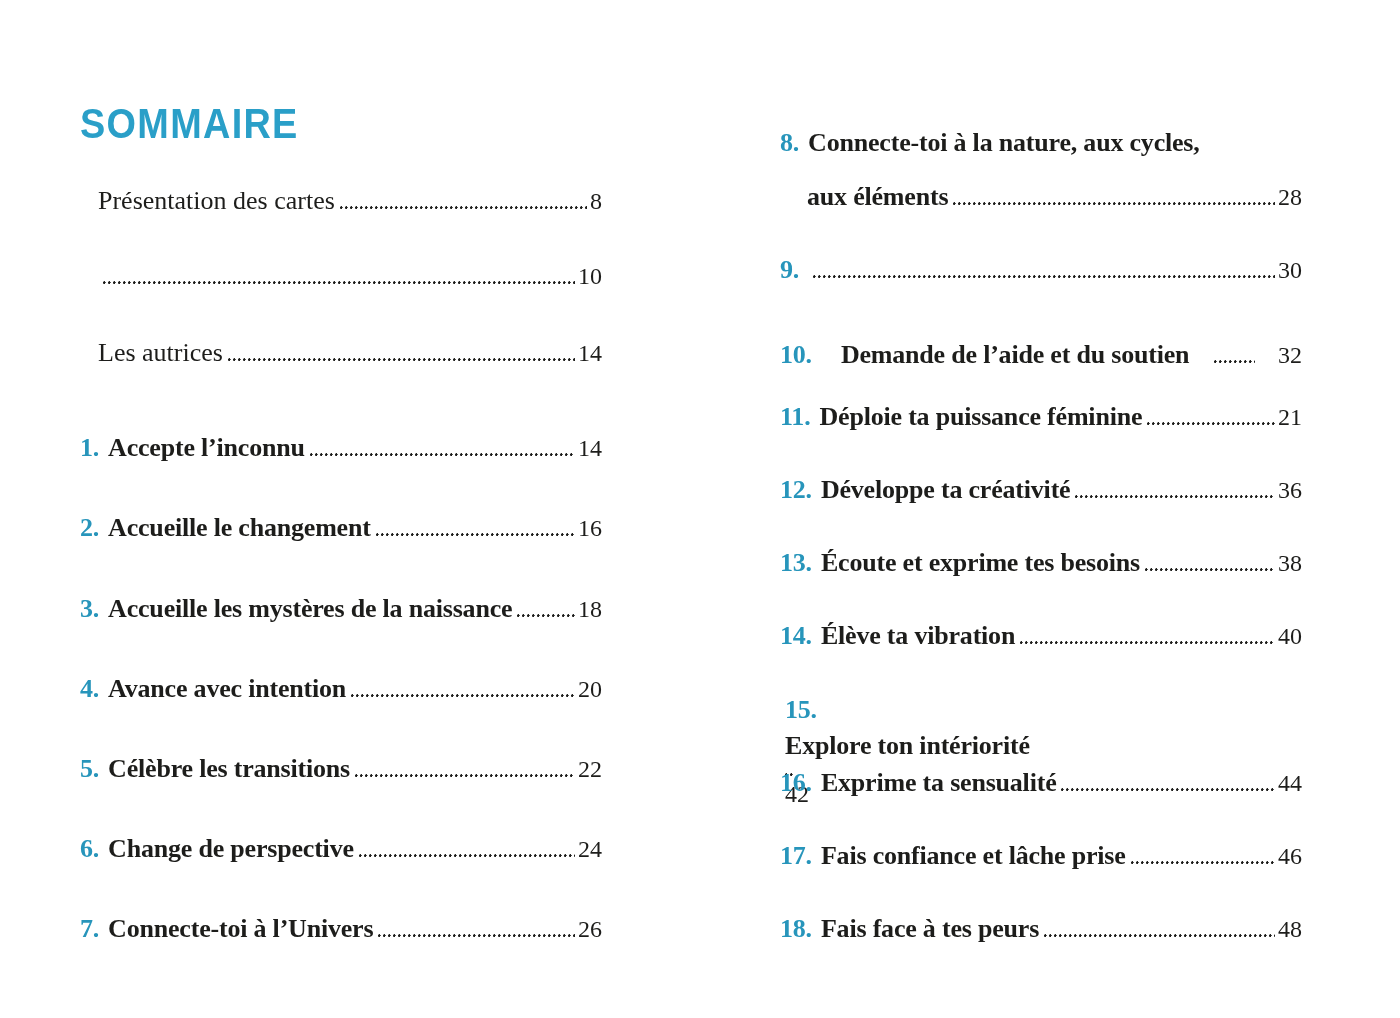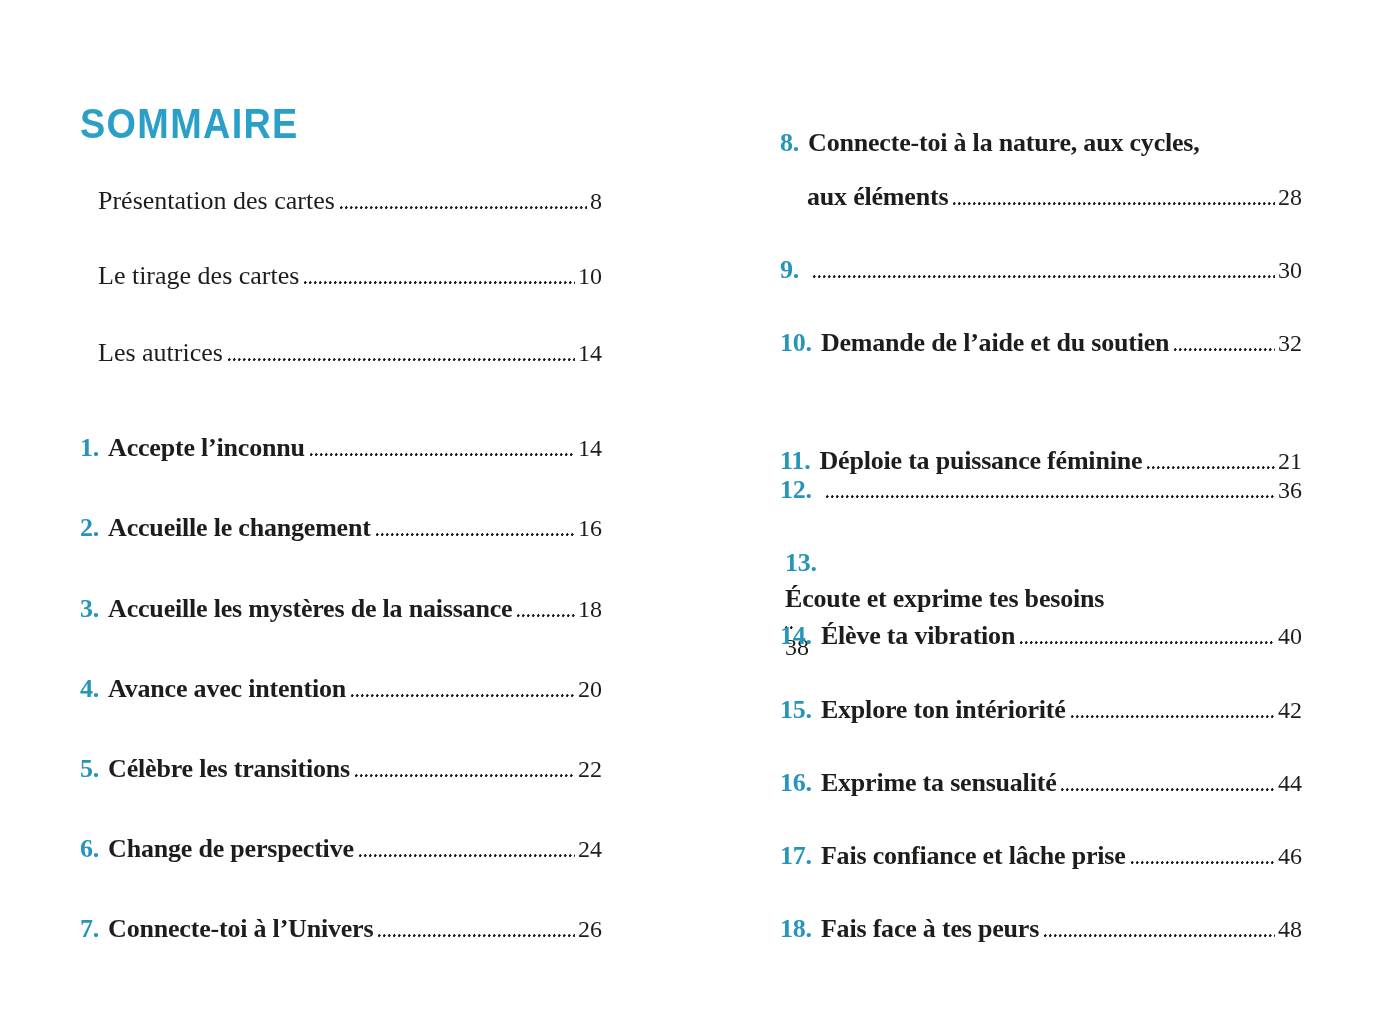--- a/index.html
+++ b/index.html
@@ -86,21 +86,20 @@
 
 <div class="page" style="background: rgb(255, 255, 255);">
   <div class="col" id="col-left">
     <h1 class="page-title">SOMMAIRE</h1>
   <div class="toc-row intro" style="top: 183px;">
         <span class="entry-title">Présentation des cartes</span>
         <span class="leader"></span>
         <span class="page-num">8</span>
       </div>
       <div class="toc-row intro" style="top: 258px;">
-        <span class="entry-title">Le tirage des cartes</span>
         <span class="leader"></span>
         <span class="page-num">10</span>
       </div>
       <div class="toc-row intro" style="top: 335px;">
         <span class="entry-title">Les autrices</span>
         <span class="leader"></span>
         <span class="page-num">14</span>
       </div>
       <div class="toc-row numbered" style="top: 430px;">
         <span class="entry-num">1.</span>
@@ -155,50 +154,51 @@
           <span class="entry-title">aux éléments</span>
           <span class="leader"></span>
           <span class="page-num">28</span>
         </div>
       </div>
       <div class="toc-row numbered" style="top: 252px;">
         <span class="entry-num">9.</span>
         <span class="leader"></span>
         <span class="page-num">30</span>
       </div>
-      <div class="toc-row numbered" style="top: 325px;">
+      <div class="toc-row numbered" style="top: 337px; gap: 20px;">
         <span class="entry-num">10.</span>
         <span class="entry-title">Demande de l’aide et du soutien</span>
         <span class="leader"></span>
         <span class="page-num">32</span>
       </div>
-      <div class="toc-row numbered" style="top: 399px; margin-top: 44px;">
+      <div class="toc-row numbered" style="top: 399px;">
         <span class="entry-num">11.</span>
         <span class="entry-title">Déploie ta puissance féminine</span>
         <span class="leader"></span>
         <span class="page-num">21</span>
       </div>
       <div class="toc-row numbered" style="top: 472px;">
         <span class="entry-num">12.</span>
+        <span class="entry-title">Développe ta créativité</span>
         <span class="leader"></span>
         <span class="page-num">36</span>
       </div>
-      <div class="toc-row numbered" style="top: 545px; flex-direction: column;">
+      <div class="toc-row numbered" style="top: 545px;">
         <span class="entry-num">13.</span>
         <span class="entry-title">Écoute et exprime tes besoins</span>
         <span class="leader"></span>
         <span class="page-num">38</span>
       </div>
       <div class="toc-row numbered" style="top: 618px;">
         <span class="entry-num">14.</span>
         <span class="entry-title">Élève ta vibration</span>
         <span class="leader"></span>
         <span class="page-num">40</span>
       </div>
-      <div class="toc-row numbered" style="top: 692px;">
+      <div class="toc-row numbered" style="top: 692px; flex-direction: column;">
         <span class="entry-num">15.</span>
         <span class="entry-title">Explore ton intériorité</span>
         <span class="leader"></span>
         <span class="page-num">42</span>
       </div>
       <div class="toc-row numbered" style="top: 765px;">
         <span class="entry-num">16.</span>
         <span class="entry-title">Exprime ta sensualité</span>
         <span class="leader"></span>
         <span class="page-num">44</span>

